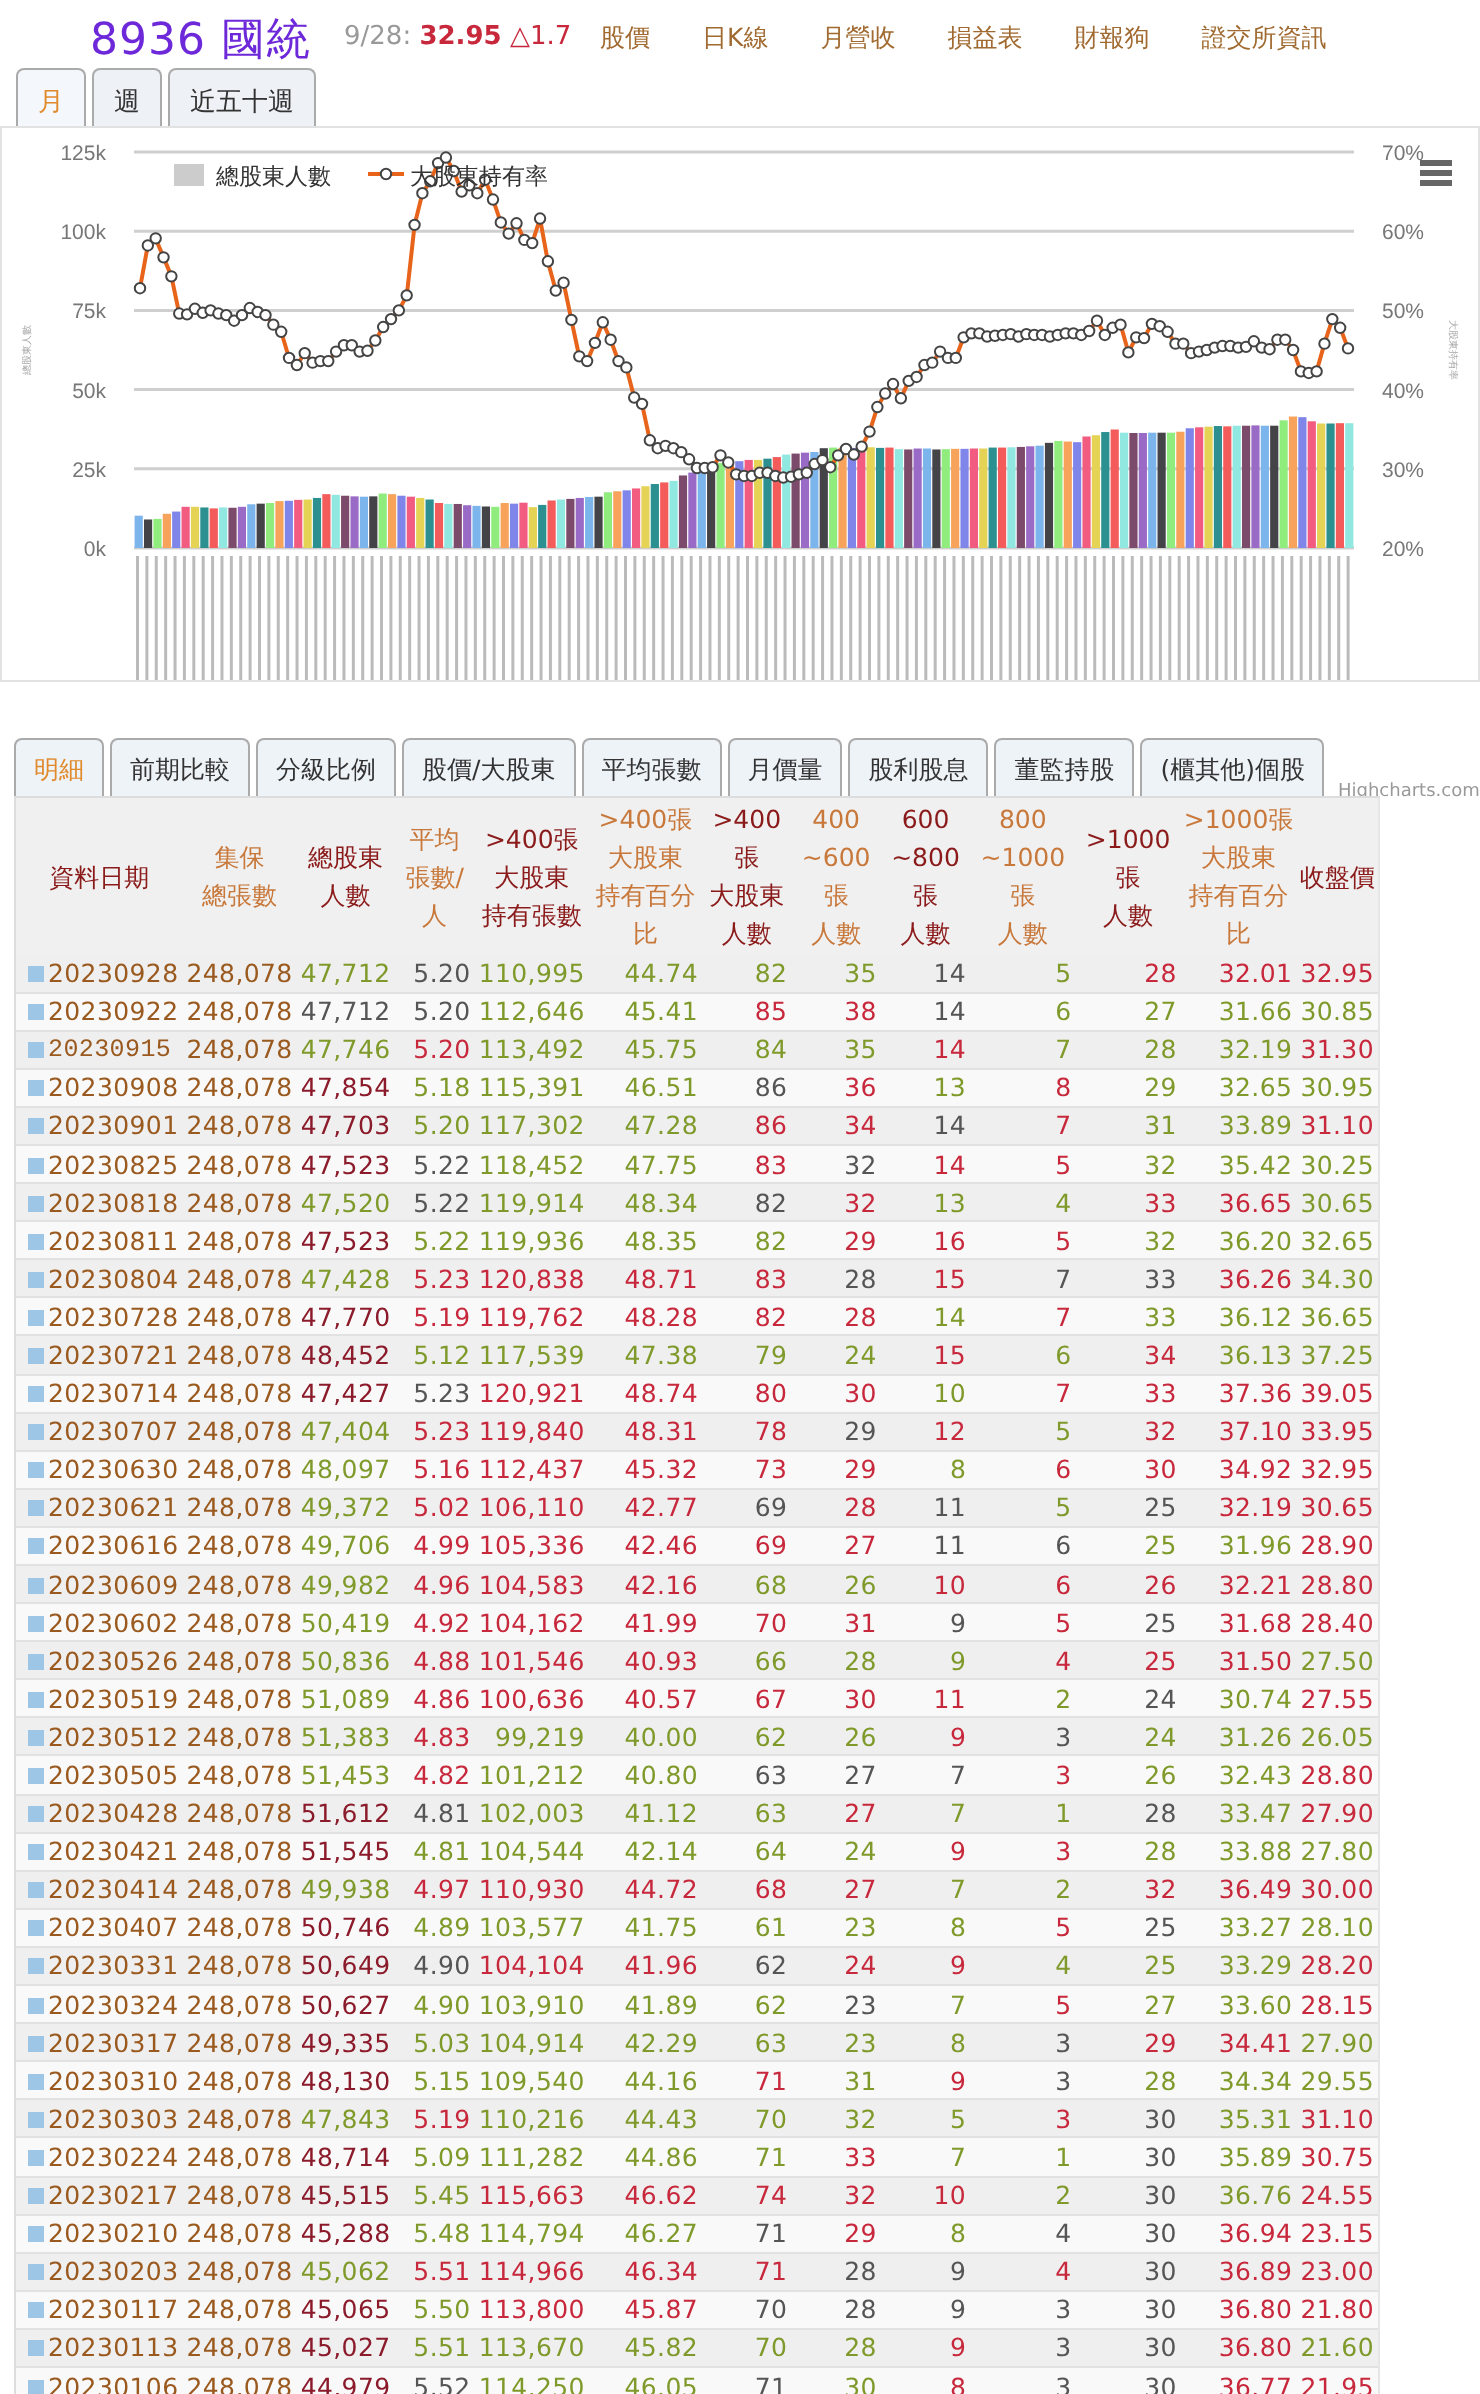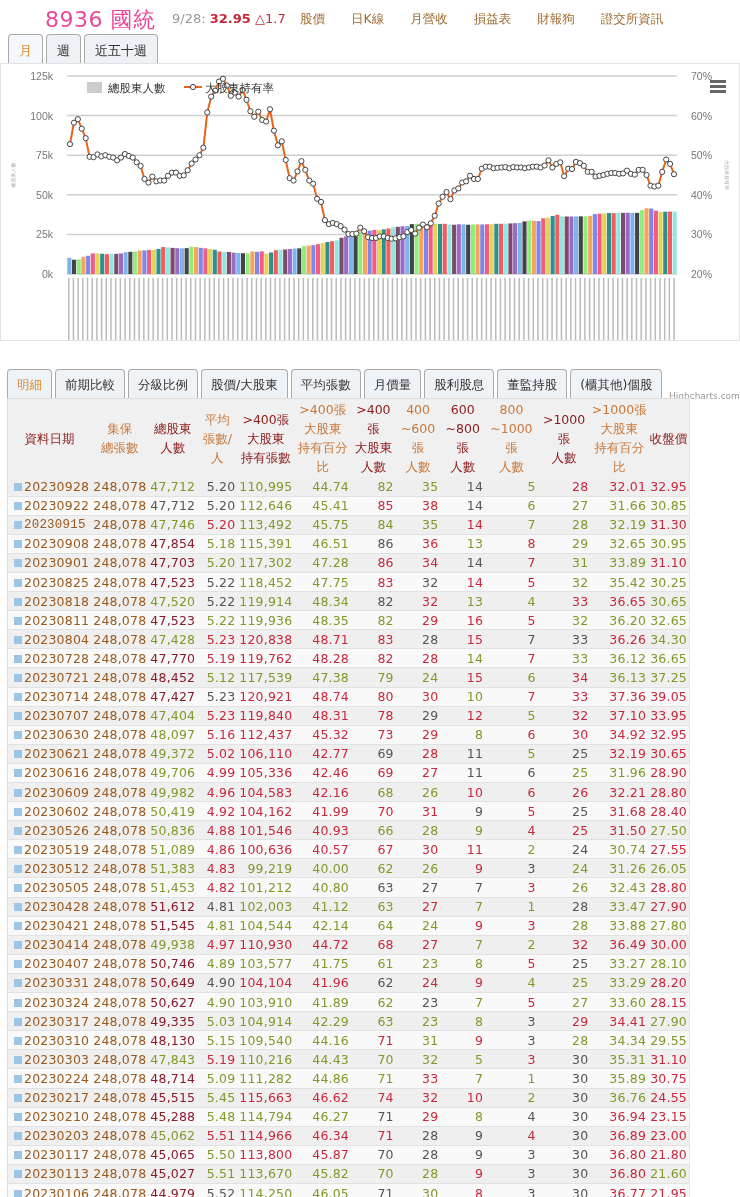--- a/index.html
+++ b/index.html
@@ -1,18 +1,18 @@
 <!DOCTYPE html>
 <html><head>
 <meta charset="utf-8">
 <style>
   * { box-sizing: border-box; }
   body { margin: 0; width: 740px; height: 1197px; background: #fff; font-family: "DejaVu Sans", "Liberation Sans", sans-serif; overflow: hidden; position: relative; }
   .header { position: absolute; left: 0; top: 0; width: 740px; height: 36px; }
-  .title { position: absolute; left: 45px; top: 5px; font-size: 22px; color: #ec4899; letter-spacing: 0.5px; }
+  .title { position: absolute; left: 45px; top: 5px; font-size: 22px; color: #6d28d9; letter-spacing: 0.5px; }
   .quote { position: absolute; left: 172px; top: 11px; font-size: 13px; color: #999; }
   .quote .price { color: #c8283c; font-weight: bold; }
   .quote .chg { color: #c8283c; }
   .navlinks { position: absolute; left: 300px; top: 11px; font-size: 12.5px; }
   .navlinks a { color: #a06a30; text-decoration: none; margin-right: 26px; }
   .ctabs { position: absolute; left: 8px; top: 34px; height: 30px; display: flex; }
   .tab { border: 1px solid #aaa; border-bottom: none; border-radius: 4px 4px 0 0; background: #eef2f6; color: #333; font-size: 13px; padding: 7px 10px 6px; margin-right: 3px; height: 30px; }
   .tab.active { color: #e08a2c; background: #f4f7fb; }
   .chartbox { position: absolute; left: 0; top: 63px; width: 740px; height: 278px; border: 1px solid #e2e2e2; background: #fff; }
   .chartbox svg { position: absolute; left: 0; top: 0; }

